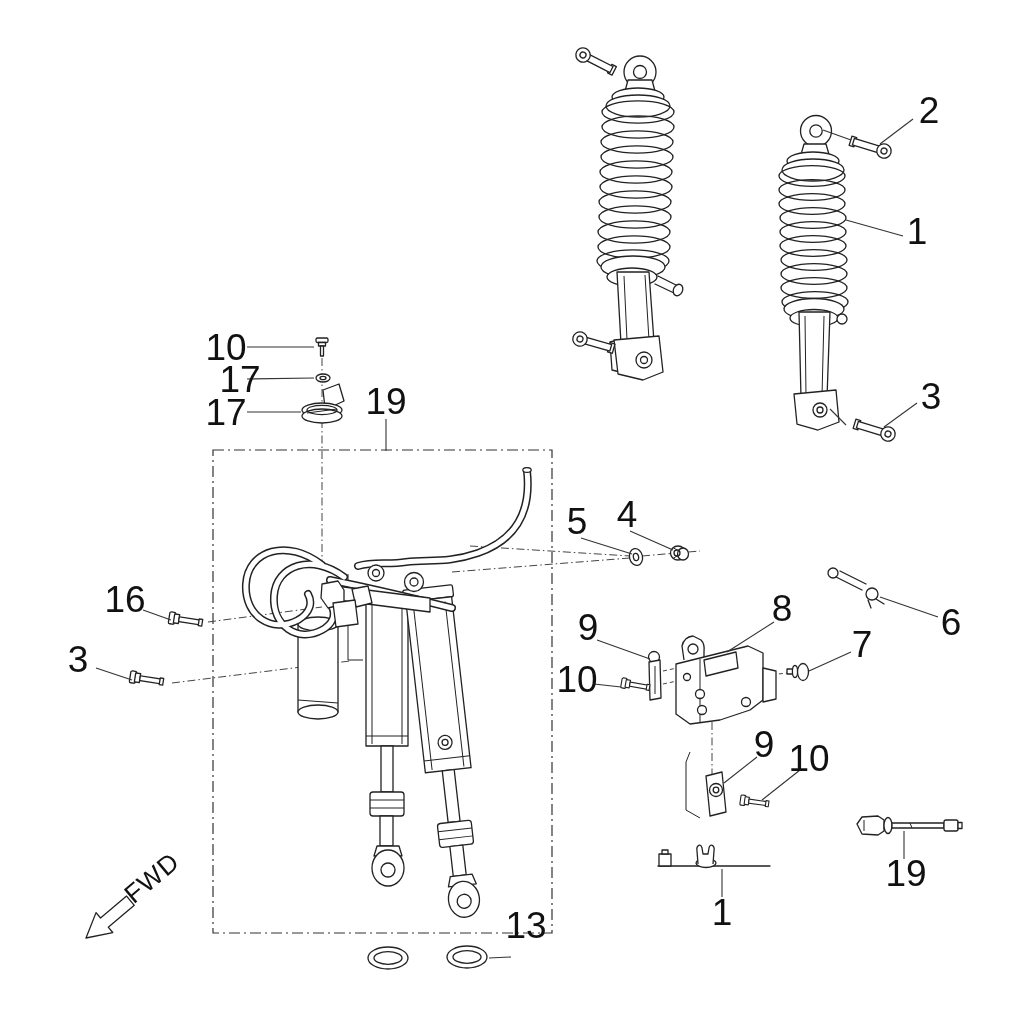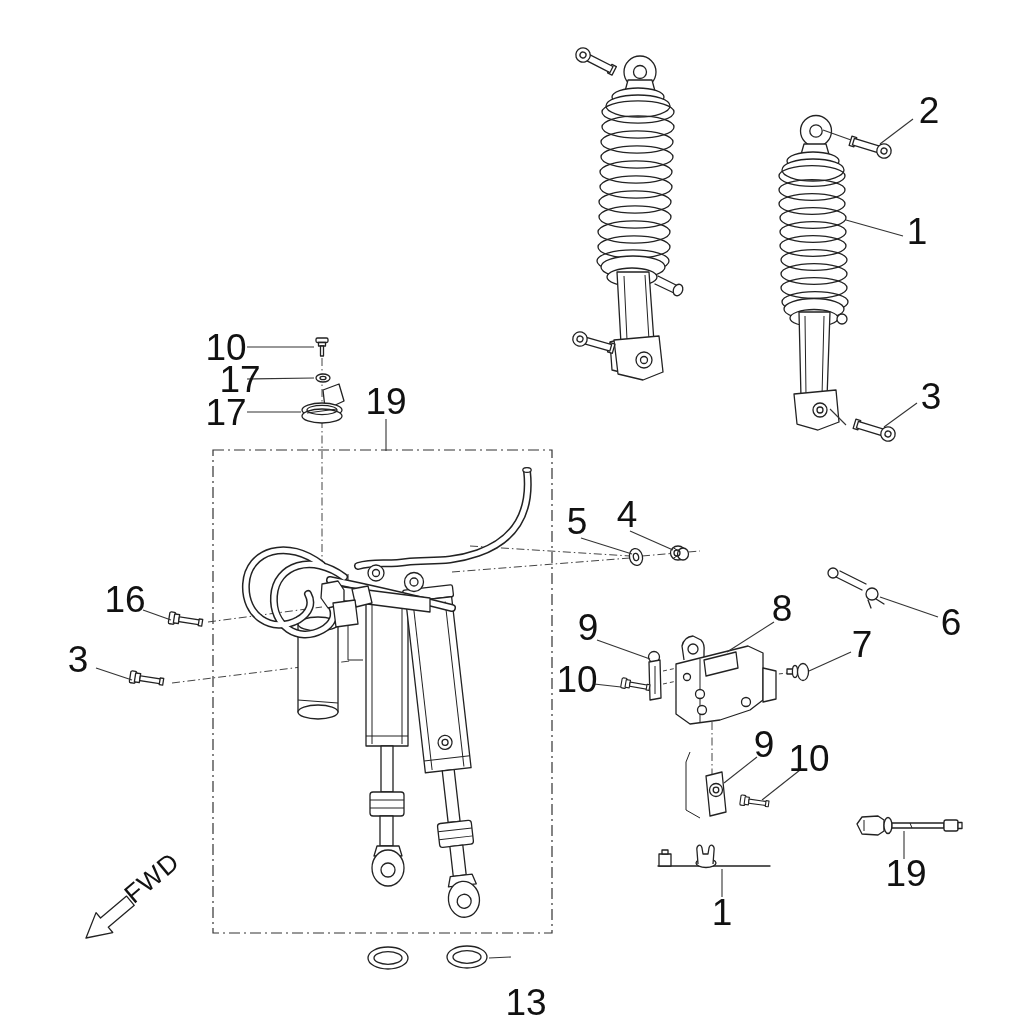--- a/index.html
+++ b/index.html
@@ -329,21 +329,21 @@
 <div class="callout" style="left:951px;top:622px">6</div>
 <div class="callout" style="left:862px;top:644px">7</div>
 <div class="callout" style="left:782px;top:608px">8</div>
 <div class="callout" style="left:588px;top:627px">9</div>
 <div class="callout" style="left:764px;top:744px">9</div>
 <div class="callout" style="left:226px;top:347px">10</div>
 <div class="callout" style="left:577px;top:679px">10</div>
 <div class="callout" style="left:809px;top:758px">10</div>
 <div class="callout" style="left:906px;top:873px">19</div>
 <div class="callout" style="left:722px;top:912px">1</div>
-<div class="callout" style="left:526px;top:1002px">13</div>
+<div class="callout" style="left:526px;top:925px">13</div>
 <div class="callout" style="left:78px;top:659px">3</div>
 <div class="callout" style="left:125px;top:599px">16</div>
 <div class="callout" style="left:226px;top:412px">17</div>
 <div class="callout" style="left:240px;top:379px">17</div>
 <div class="callout" style="left:386px;top:401px">19</div>
 
 <div class="fwd-label" style="left:152px;top:878px">FWD</div>
 
 </div>
 

